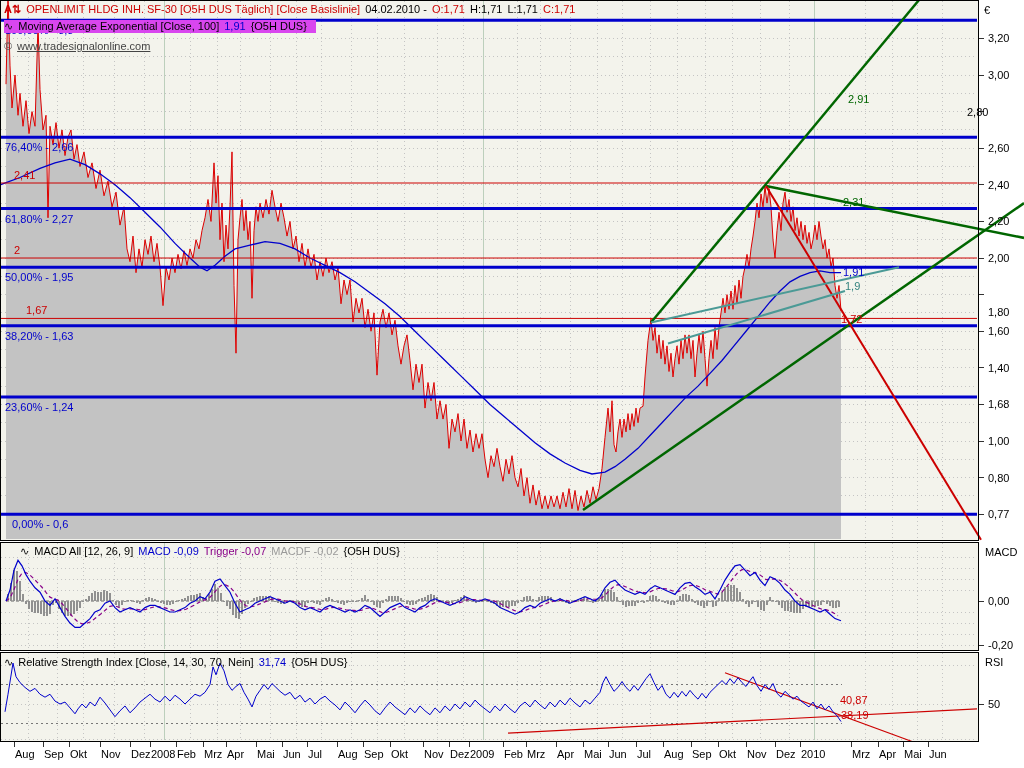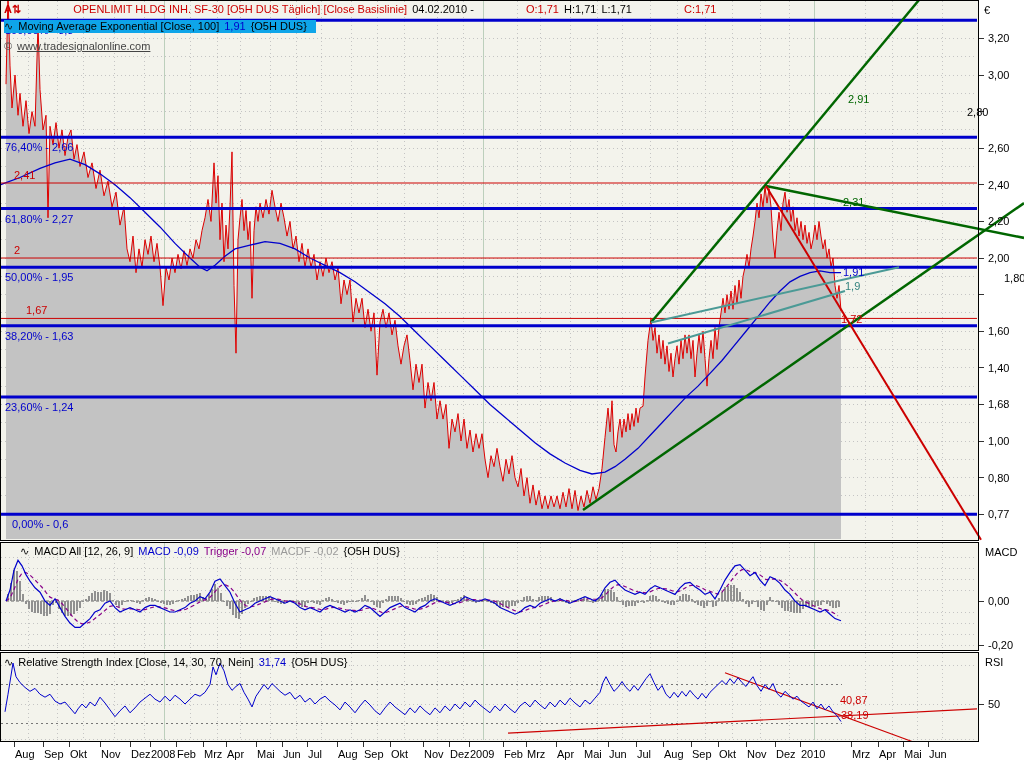--- a/index.html
+++ b/index.html
@@ -3,26 +3,26 @@
 <meta charset="utf-8">
 <style>
   html,body{margin:0;padding:0;background:#fff;}
   #app{position:relative;width:1024px;height:768px;overflow:hidden;
        font-family:"Liberation Sans",sans-serif;font-size:11px;color:#000;}
   #cnv{position:absolute;left:0;top:0;z-index:1;}
   #labels{position:absolute;left:0;top:0;width:1024px;height:768px;z-index:2;pointer-events:none;}
   .hdr{position:absolute;white-space:nowrap;z-index:3;line-height:13px;}
   .hdr span{margin-right:5px;}
   .lbl{position:absolute;white-space:nowrap;line-height:12px;}
-  .red{color:#cc0000;margin-left:47px;} .blue{color:#0000cc;} .purple{color:#880088;}
+  .red{color:#cc0000;} .blue{color:#0000cc;} .purple{color:#880088;}
   .gray{color:#999999;} .black{color:#000;}
   .ticon{color:#cc0000;font-weight:bold;margin-right:3px;}
   .wicon{color:#555;margin-right:3px;}
   .sicon{color:#111;margin-right:3px;}
-  #hdr2{background:#0ea5e9;padding-right:4px;}
+  #hdr2{background:#d946ef;padding-right:4px;}
 </style>
 </head>
 <body>
 
 <div id="app">
   <svg id="cnv" width="1024" height="768">
       <rect x="0" y="0" width="978" height="540" fill="#f3f3ec"></rect>
       <rect x="0" y="542" width="978" height="108" fill="#f3f3ec"></rect>
       <rect x="0" y="652" width="978" height="89" fill="#f3f3ec"></rect>
       <g shape-rendering="crispEdges">
@@ -564,21 +564,21 @@
       <div class="lbl" style="left: 840px; top: 694px; color: rgb(204, 0, 0);">40,87</div>
       <div class="lbl" style="left: 841px; top: 709px; color: rgb(204, 0, 0);">38,19</div>
       <div class="lbl" style="left: 984px; top: 4px; color: rgb(0, 0, 0);">€</div>
       <div class="lbl" style="left: 988px; top: 32.43px; color: rgb(0, 0, 0);">3,20</div>
       <div class="lbl" style="left: 988px; top: 69.03px; color: rgb(0, 0, 0);">3,00</div>
       <div class="lbl" style="left: 967px; top: 105.63px; color: rgb(0, 0, 0);">2,80</div>
       <div class="lbl" style="left: 988px; top: 142.23px; color: rgb(0, 0, 0);">2,60</div>
       <div class="lbl" style="left: 988px; top: 178.83px; color: rgb(0, 0, 0);">2,40</div>
       <div class="lbl" style="left: 988px; top: 215.43px; color: rgb(0, 0, 0);">2,20</div>
       <div class="lbl" style="left: 988px; top: 252.03px; color: rgb(0, 0, 0);">2,00</div>
-      <div class="lbl" style="left: 988px; top: 272px; color: rgb(0, 0, 0); margin-left: 16px;">1,80</div>
+      <div class="lbl" style="left: 988px; top: 306px; color: rgb(0, 0, 0);">1,80</div>
       <div class="lbl" style="left: 988px; top: 325.23px; color: rgb(0, 0, 0);">1,60</div>
       <div class="lbl" style="left: 988px; top: 361.83px; color: rgb(0, 0, 0);">1,40</div>
       <div class="lbl" style="left: 988px; top: 398.43px; color: rgb(0, 0, 0);">1,68</div>
       <div class="lbl" style="left: 988px; top: 435.03px; color: rgb(0, 0, 0);">1,00</div>
       <div class="lbl" style="left: 988px; top: 471.63px; color: rgb(0, 0, 0);">0,80</div>
       <div class="lbl" style="left: 988px; top: 508.23px; color: rgb(0, 0, 0);">0,77</div>
       <div class="lbl" style="left: 985px; top: 546px; color: rgb(0, 0, 0);">MACD</div>
       <div class="lbl" style="left: 988px; top: 595px; color: rgb(0, 0, 0);">0,00</div>
       <div class="lbl" style="left: 988px; top: 639px; color: rgb(0, 0, 0);">-0,20</div>
       <div class="lbl" style="left: 985px; top: 656px; color: rgb(0, 0, 0);">RSI</div>

